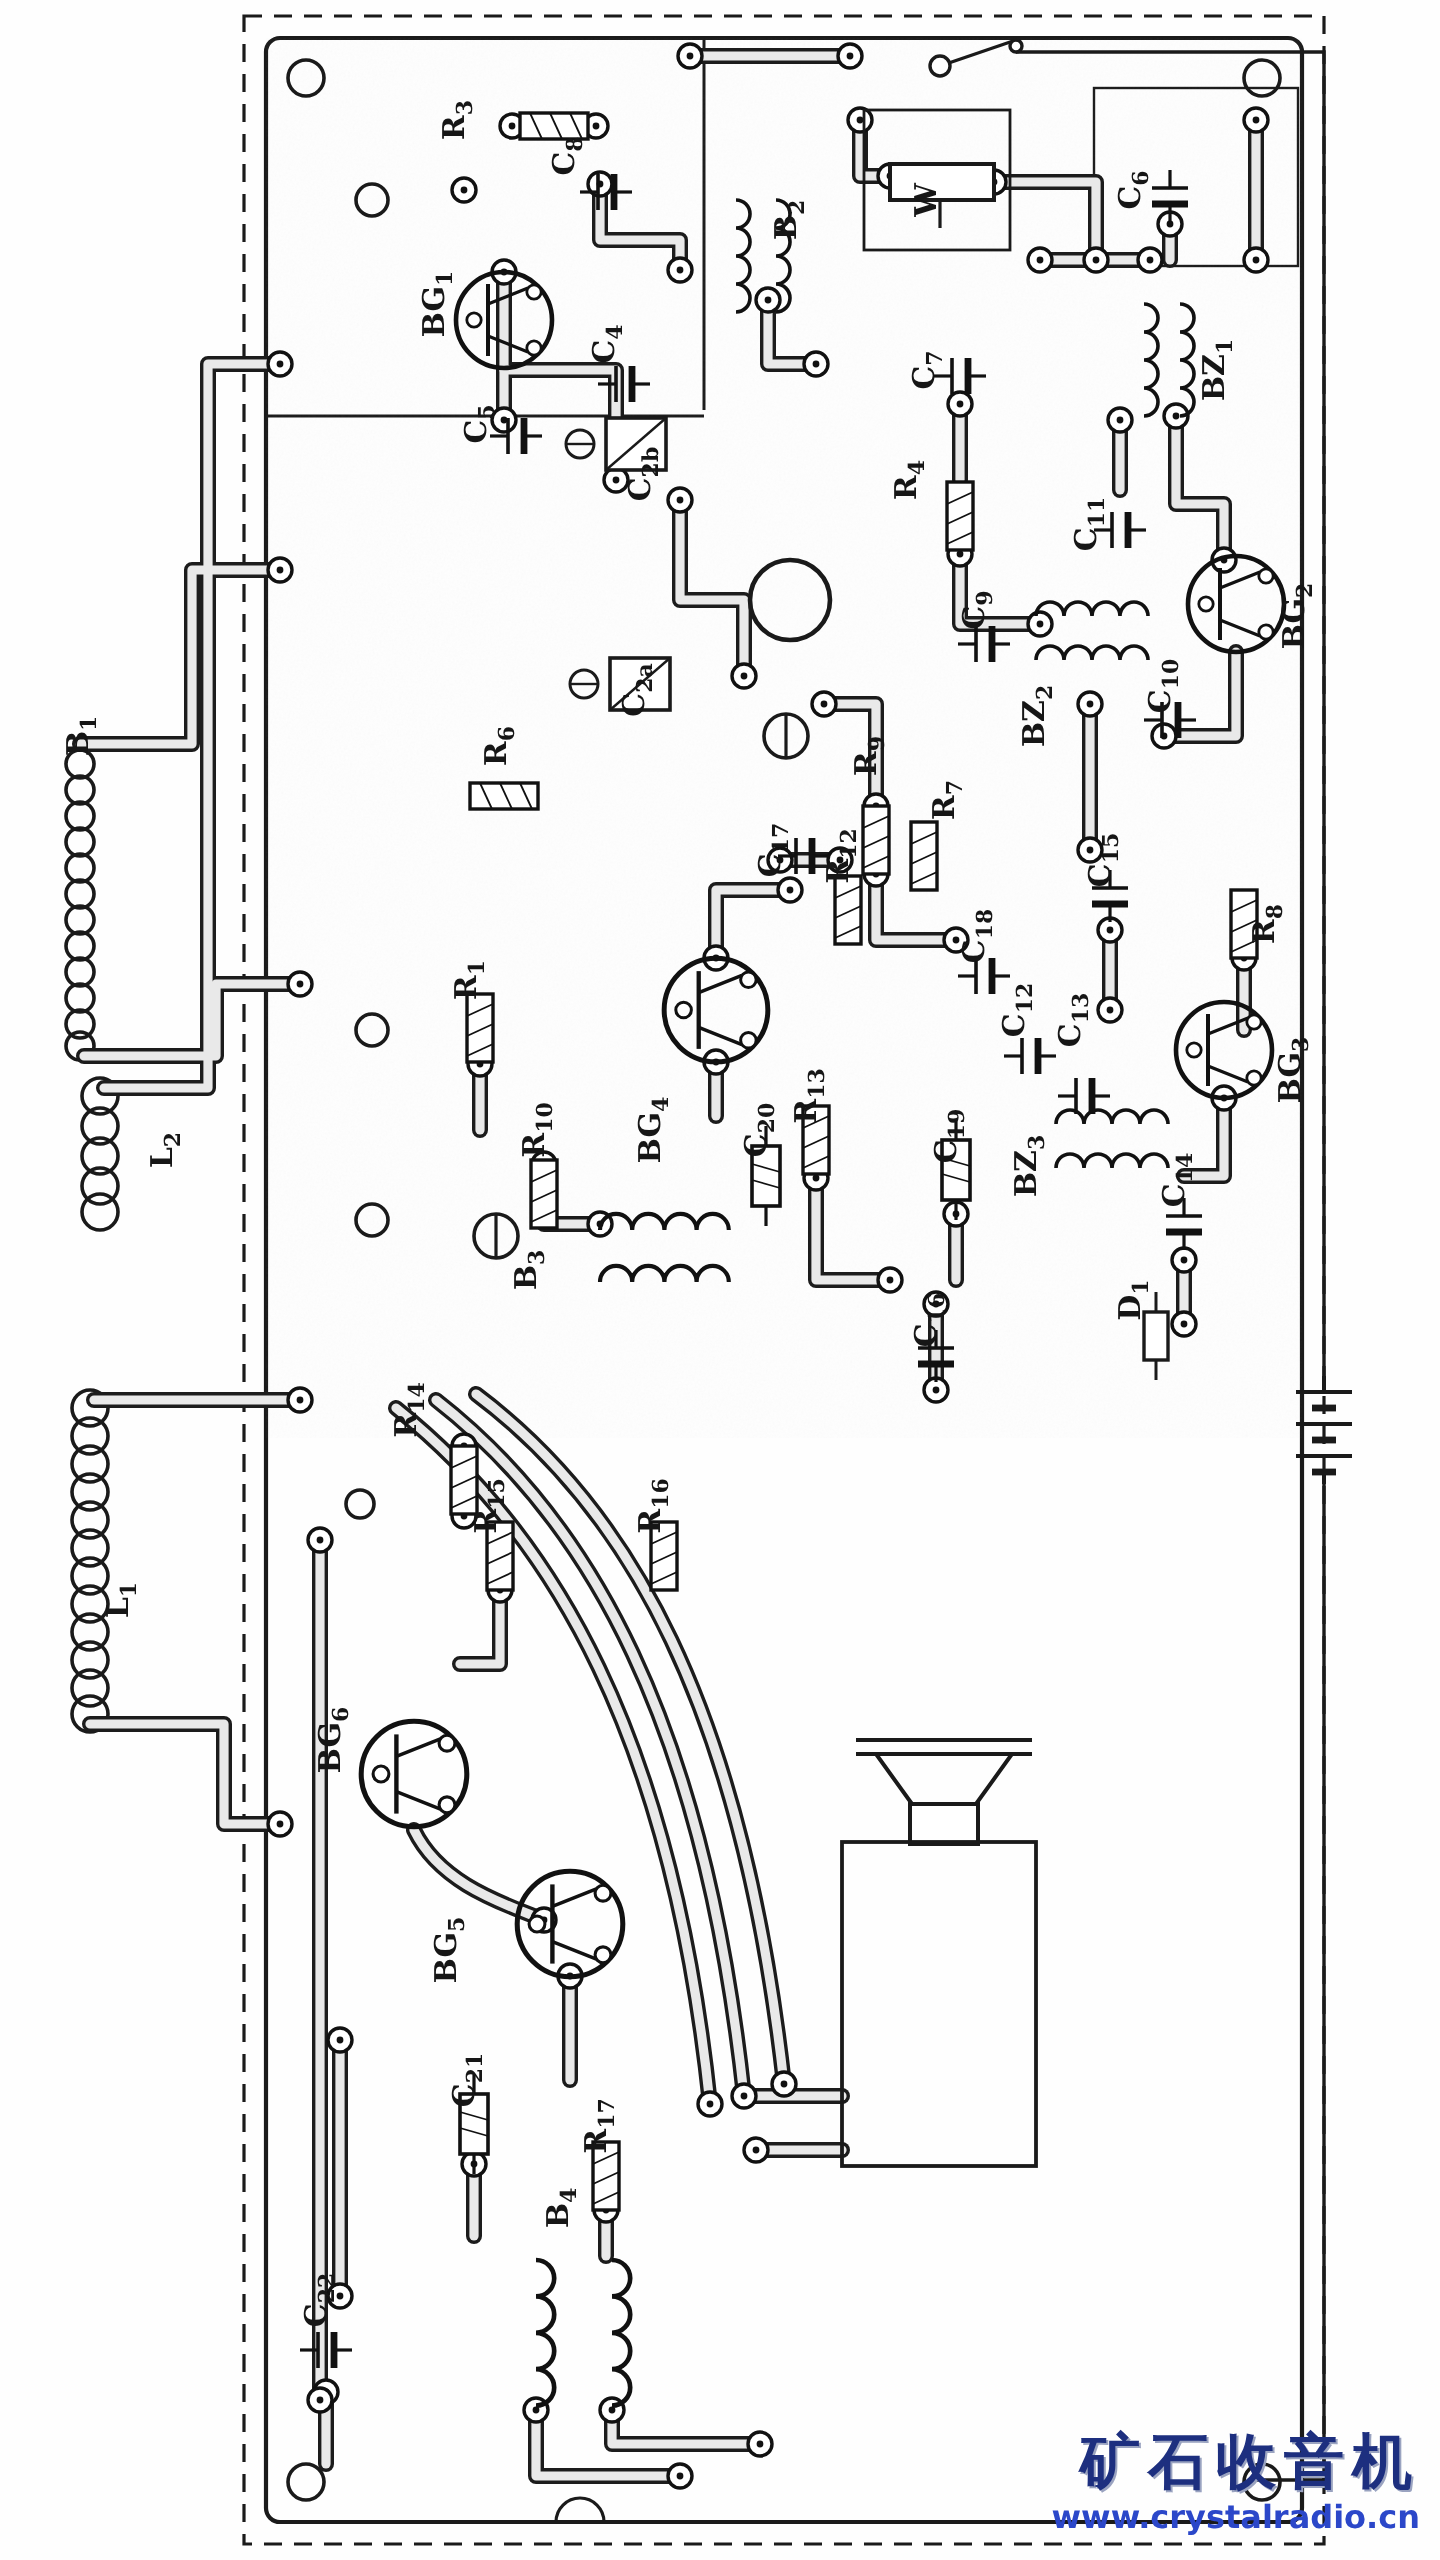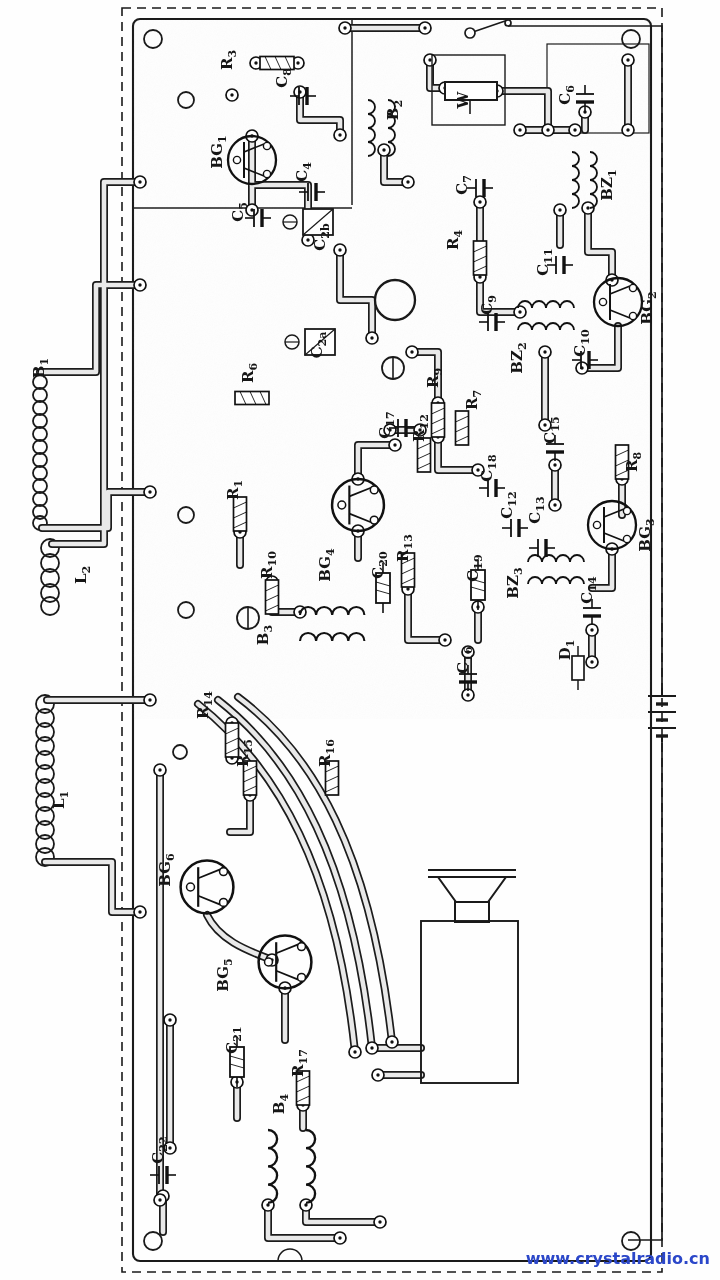--- a/index.html
+++ b/index.html
@@ -433,15 +433,16 @@
         <text class="lbl" transform="translate(170 870) rotate(-90)"><tspan>BG</tspan><tspan class="sub" dy="4">6</tspan></text>
         <text class="lbl" transform="translate(228 975) rotate(-90)"><tspan>BG</tspan><tspan class="sub" dy="4">5</tspan></text>
         <text class="lbl" transform="translate(237 1040) rotate(-90)"><tspan>C</tspan><tspan class="sub" dy="4">21</tspan></text>
         <text class="lbl" transform="translate(303 1063) rotate(-90)"><tspan>R</tspan><tspan class="sub" dy="4">17</tspan></text>
         <text class="lbl" transform="translate(163 1150) rotate(-90)"><tspan>C</tspan><tspan class="sub" dy="4">22</tspan></text>
         <text class="lbl" transform="translate(284 1104) rotate(-90)"><tspan>B</tspan><tspan class="sub" dy="4">4</tspan></text>
       </g>
 </svg>
 
   <div class="watermark">
+    <div class="wm-title" style="color: rgb(29, 47, 127);">矿石收音机</div>
     <div class="wm-url" style="color: rgb(43, 71, 201); margin-left: 38px;">www.crystalradio.cn</div>
   </div>
 </div>
 
 </body></html>

